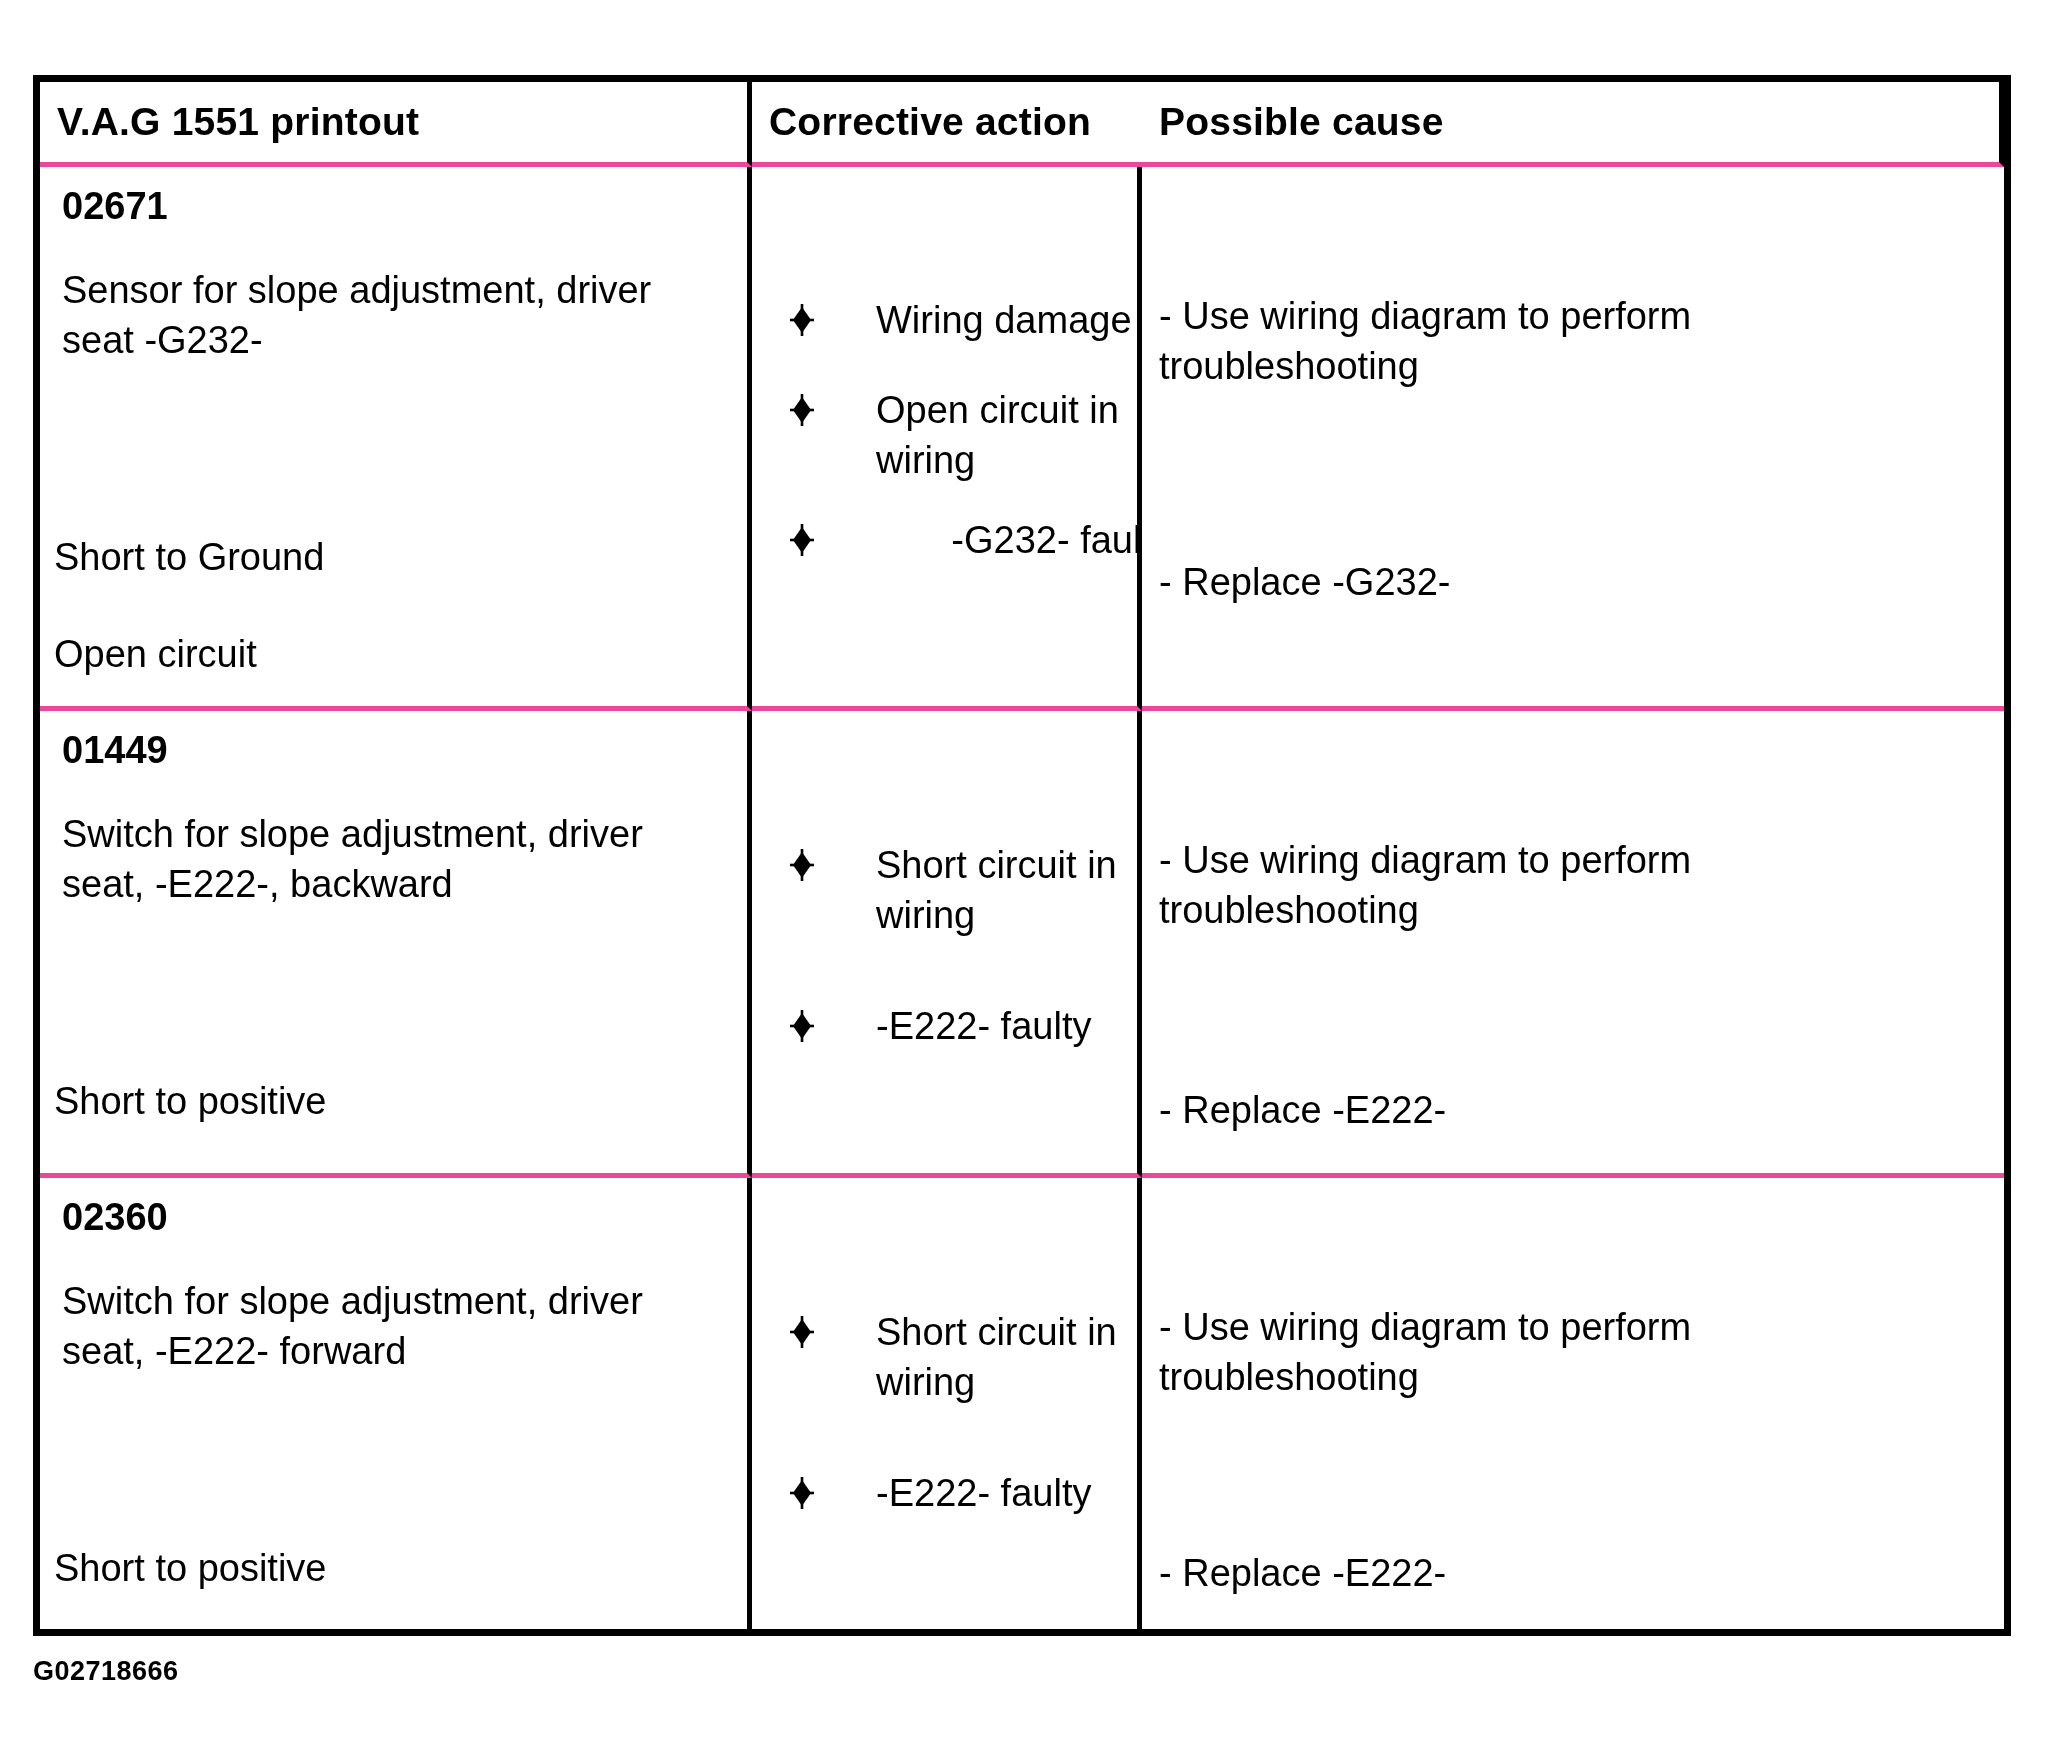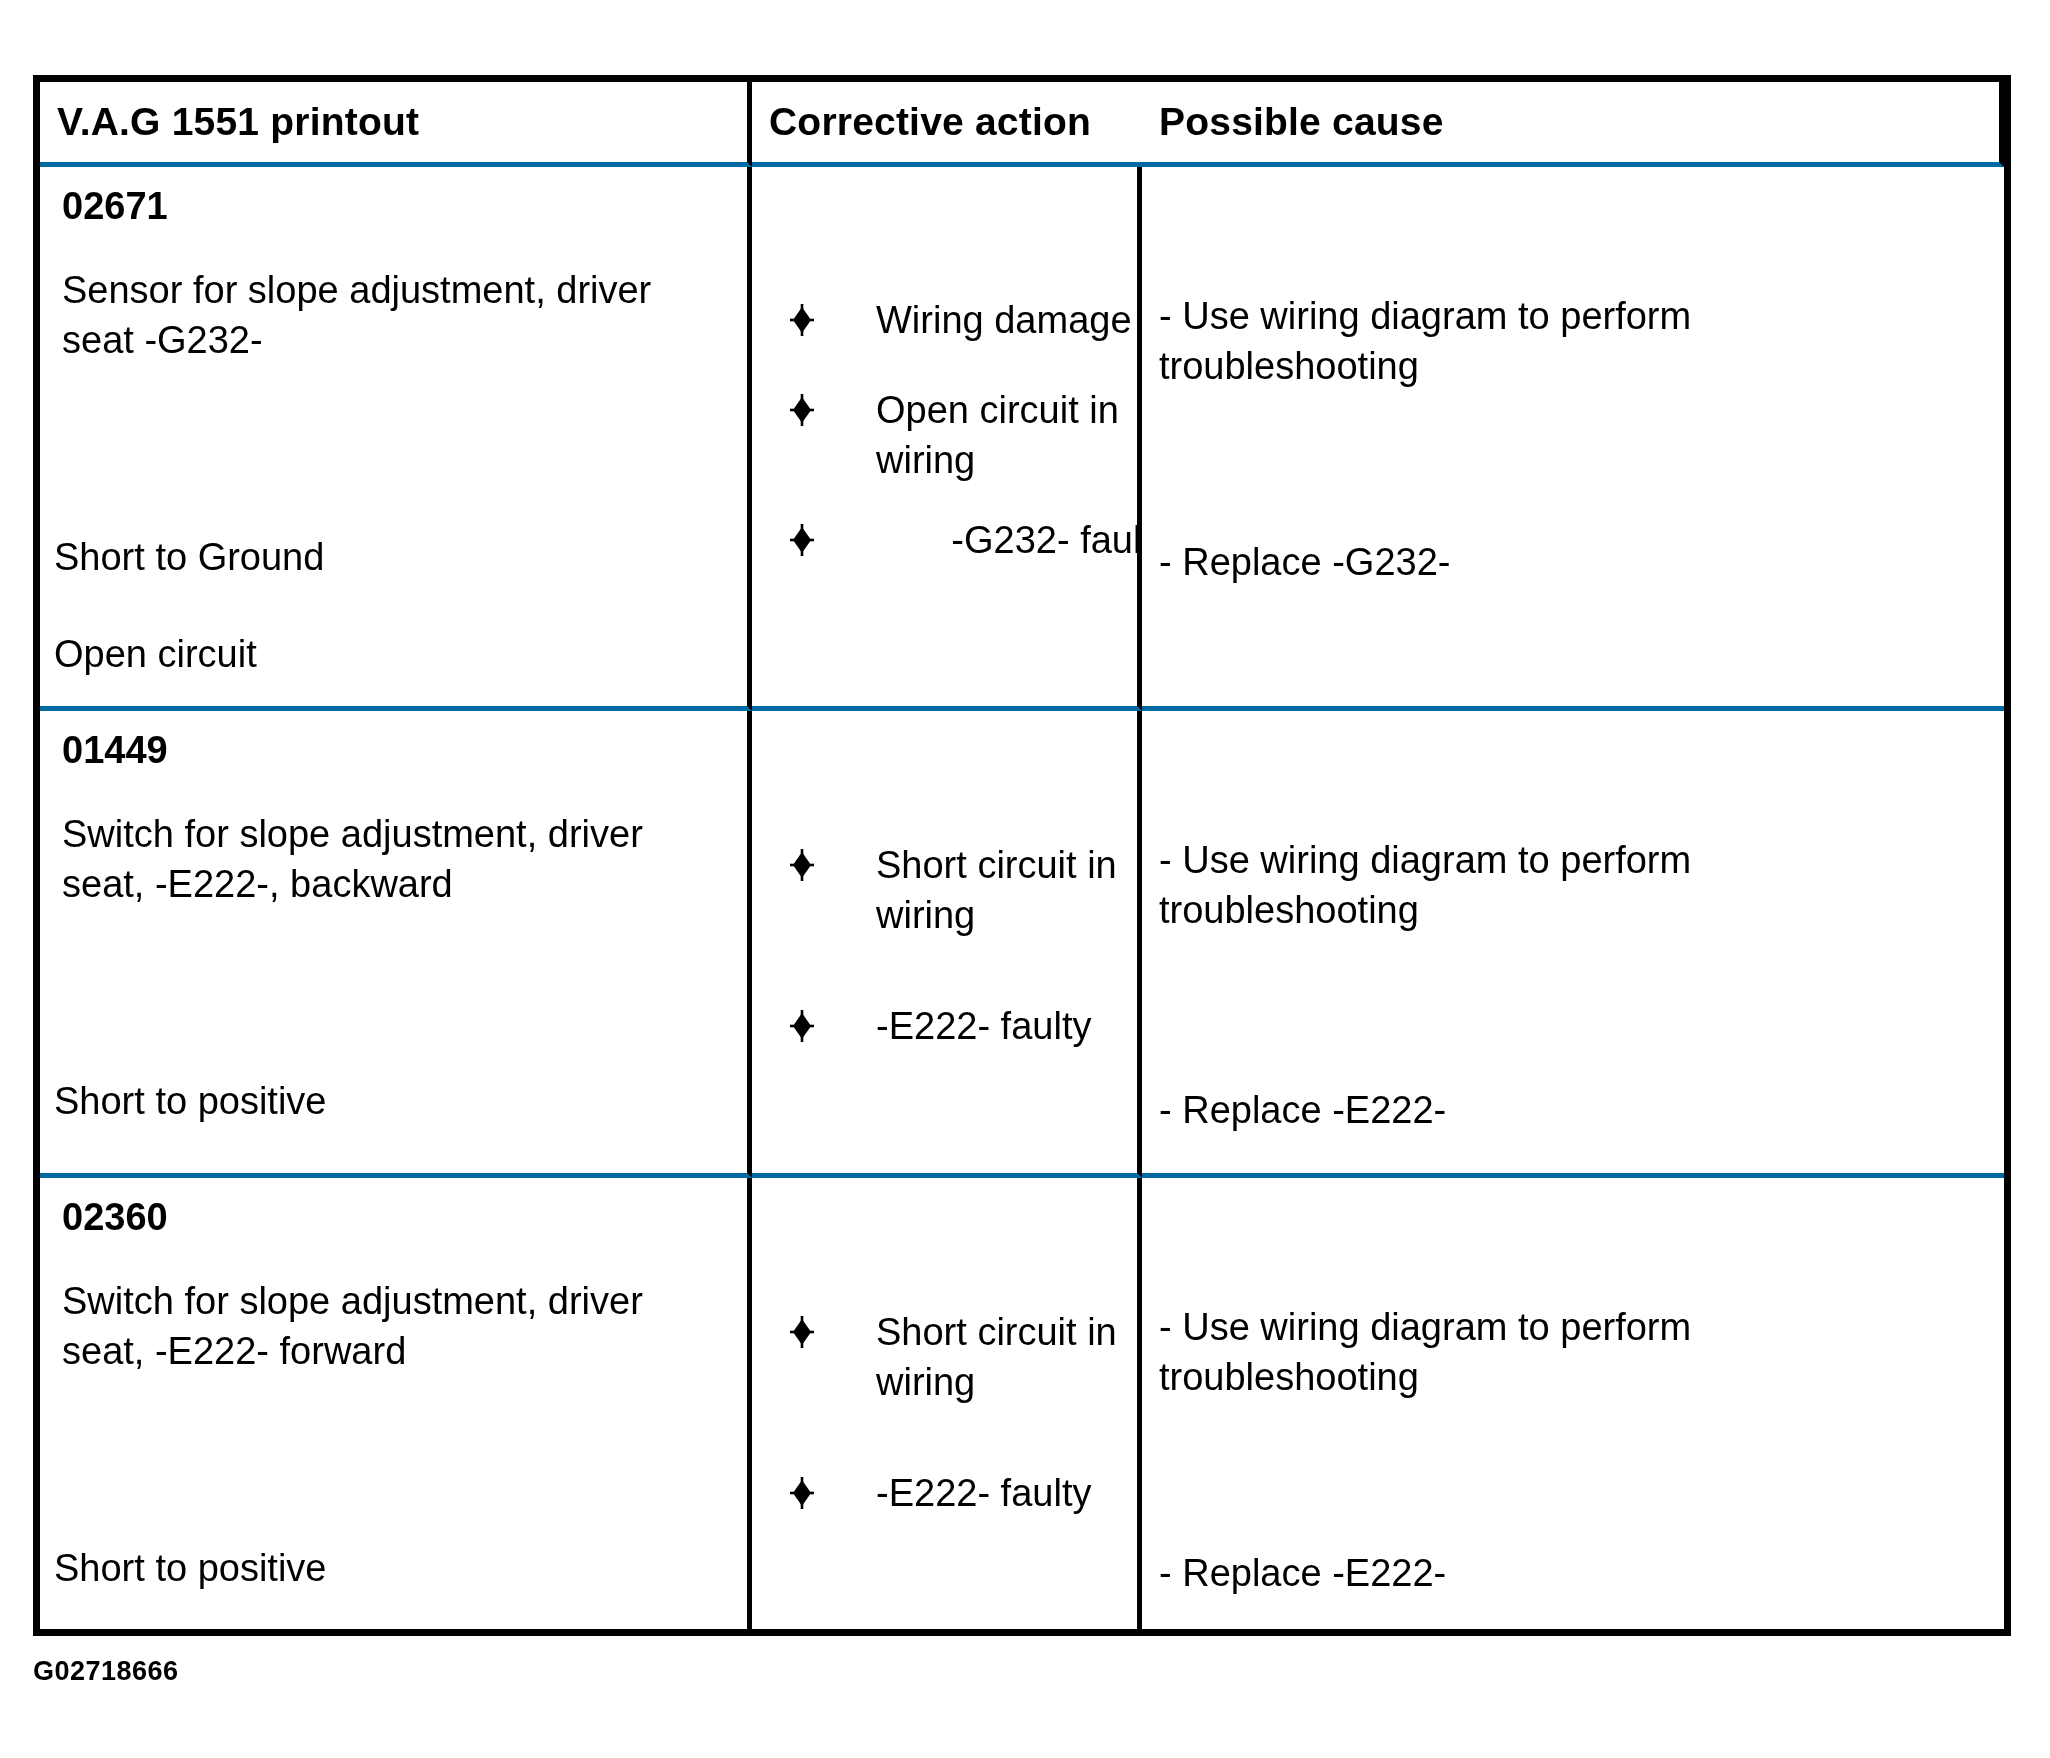--- a/index.html
+++ b/index.html
@@ -27,21 +27,21 @@
     display: grid;
     grid-template-columns: 712px 390px 862px;
     grid-template-rows: 85px 544px 467px 1fr;
   }
   .cell {
     box-sizing: border-box;
     position: relative;
     background: #ffffff;
     overflow: hidden;
   }
-  .cell.cb { border-bottom: 5px solid #0369a1; }
+  .cell.cb { border-bottom: 5px solid #ec4899; }
   .cell.cr { border-right: 5px solid #000000; }
 
   .header-cell {
     display: flex;
     align-items: center;
     padding-left: 17px;
     font-size: 39px;
     font-weight: bold;
     letter-spacing: 0.2px;
   }
@@ -87,21 +87,21 @@
     width: 295px;
   }
   .b-r1-1 { top: 128px; }
   .b-r1-2 { top: 218px; }
   .b-r1-3 { top: 348px; text-align: right; }
   .b-x-1  { top: 129px; }
   .b-x-2  { top: 254px; margin-top: 36px; }
 
   .action { left: 17px; }
   .action-1 { top: 124px; width: 630px; }
-  .action-2 { top: 370px; width: 820px; }
+  .action-2 { top: 390px; width: 820px; }
   .r2 .action-2 { top: 374px; }
   .r3 .action-2 { top: 370px; }
 
   .figure-id {
     position: absolute;
     left: 33px;
     top: 1656px;
     font-size: 27px;
     font-weight: bold;
     letter-spacing: 0.5px;

